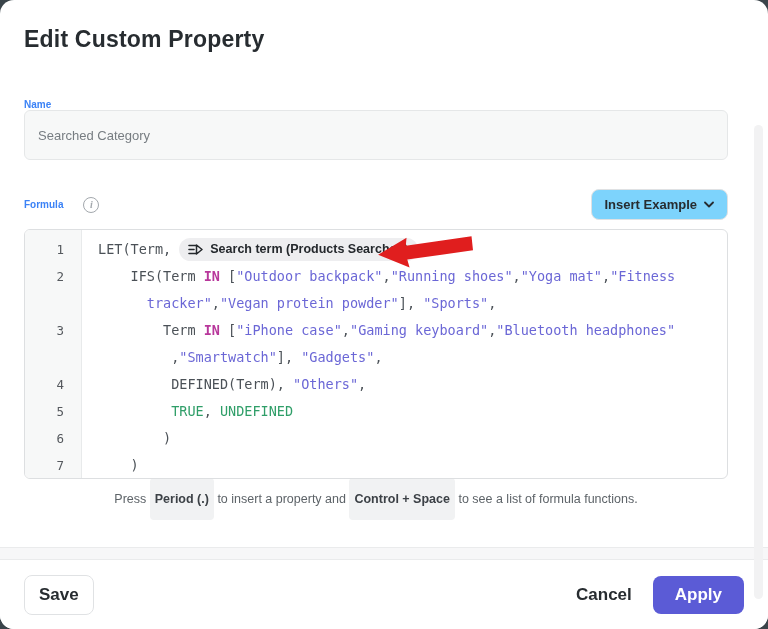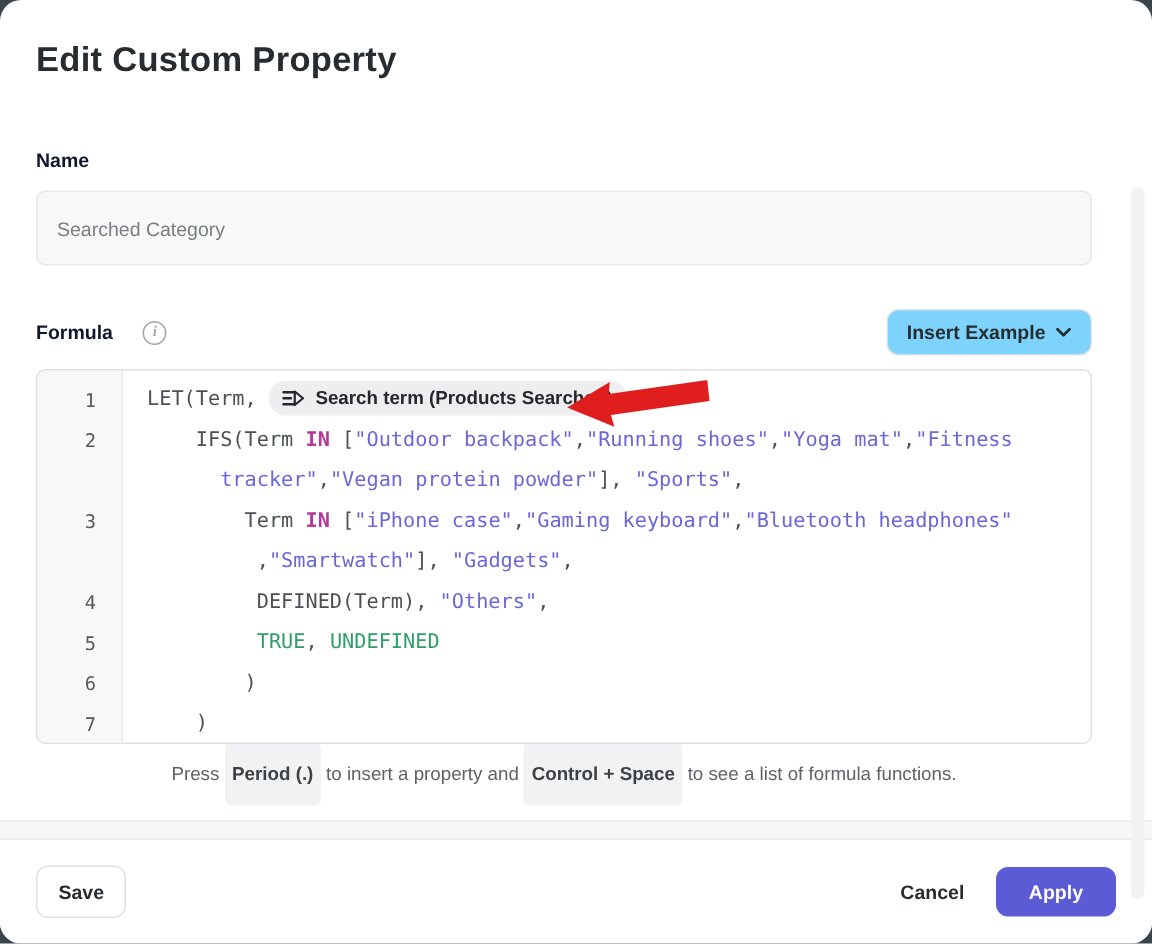--- a/index.html
+++ b/index.html
@@ -15,24 +15,24 @@
     background:#ffffff;
     border-radius:14px;
     display:flex; flex-direction:column;
     overflow:hidden;
   }
   .modal-header { padding:26px 24px 0 24px; }
   .modal-title { font-size:23px; font-weight:700; color:#272c30; letter-spacing:.2px; }
 
   .modal-body { flex:1; padding:0 40px 0 24px; position:relative; }
 
-  .field-label { font-size:13px; font-weight:700; color:#0f172a; }
+  .field-label { font-size:10px; font-weight:700; color:#3b82f6; }
   .name-label { margin-top:46px; }
   .name-input {
-    margin-top:13px; width:704px; height:50px;
+    width:704px; height:50px;
     background:#f7f8f8; border:1px solid #e5e7e8; border-radius:6px;
     font-family:"Liberation Sans", sans-serif;
     font-size:13px; color:#777d82; padding:0 13px; outline:none; display:block;
   }
 
   .formula-row { margin-top:29px; display:flex; align-items:center; justify-content:space-between; width:704px; }
   .formula-label-wrap { display:flex; align-items:center; gap:20px; }
   .info-icon {
     width:16px; height:16px; border:1.3px solid #a3a8ad; border-radius:50%;
     color:#a3a8ad; font-size:10px; line-height:13.5px; text-align:center;
@@ -92,21 +92,21 @@
   }
 
   .divider-band {
     height:13px; background:#f7f7f8;
     border-top:1px solid #eaebec; border-bottom:1px solid #eaebec;
   }
   .modal-footer {
     height:69px; background:#fff; display:flex; align-items:center;
     padding:0 24px;
   }
-  .btn { font-family:"Liberation Sans", sans-serif; font-size:13px; cursor:pointer; }
+  .btn { font-family:"Liberation Sans", sans-serif; font-size:17px; cursor:pointer; }
   .save-btn {
     background:#fff; border:1px solid #e0e2e4; border-radius:8px;
     padding:9px 14px; font-weight:600; color:#272c30;
   }
   .footer-spacer { flex:1; }
   .cancel-btn {
     background:none; border:none; font-weight:600; color:#272c30;
     padding:9px 10px; margin-right:11px;
   }
   .apply-btn {

